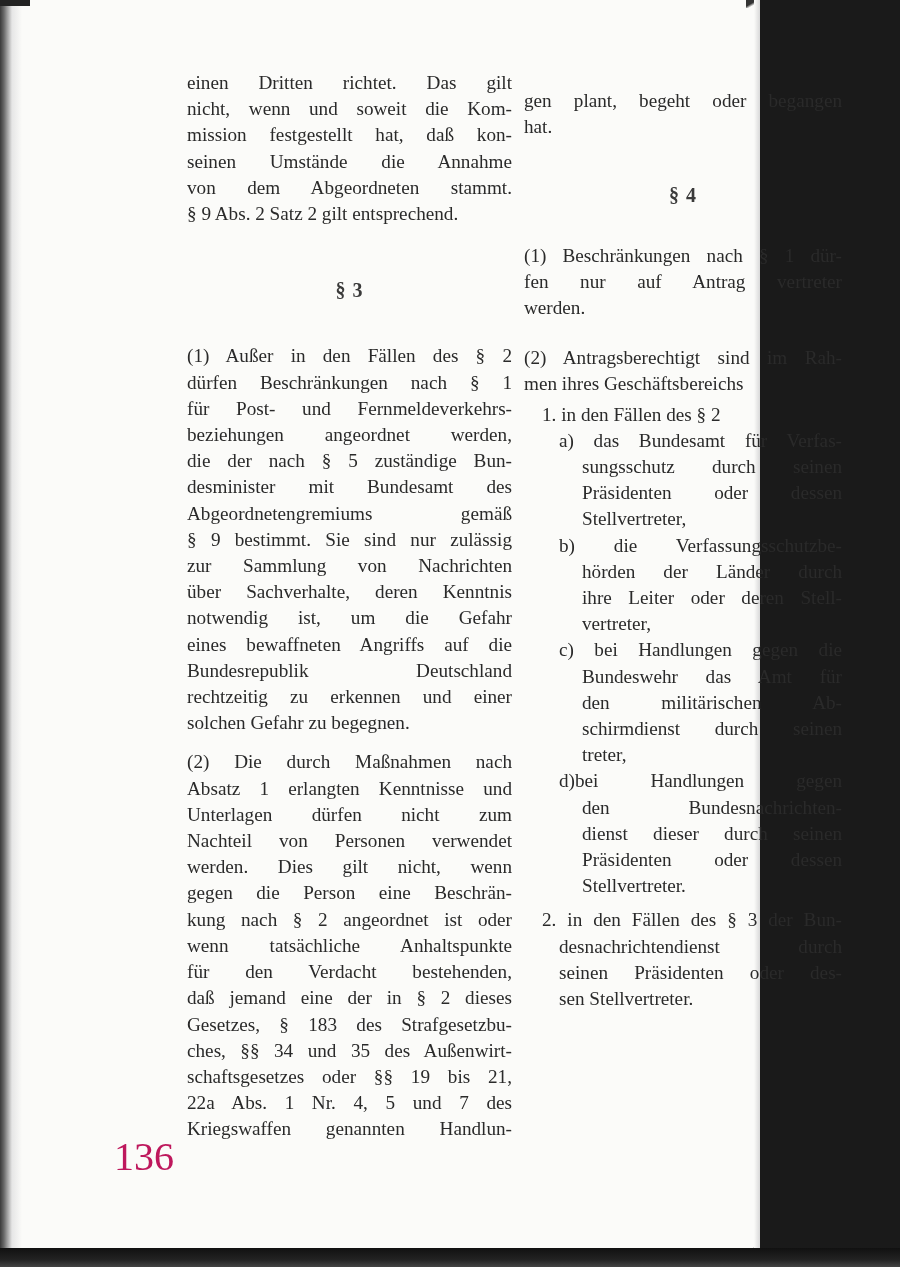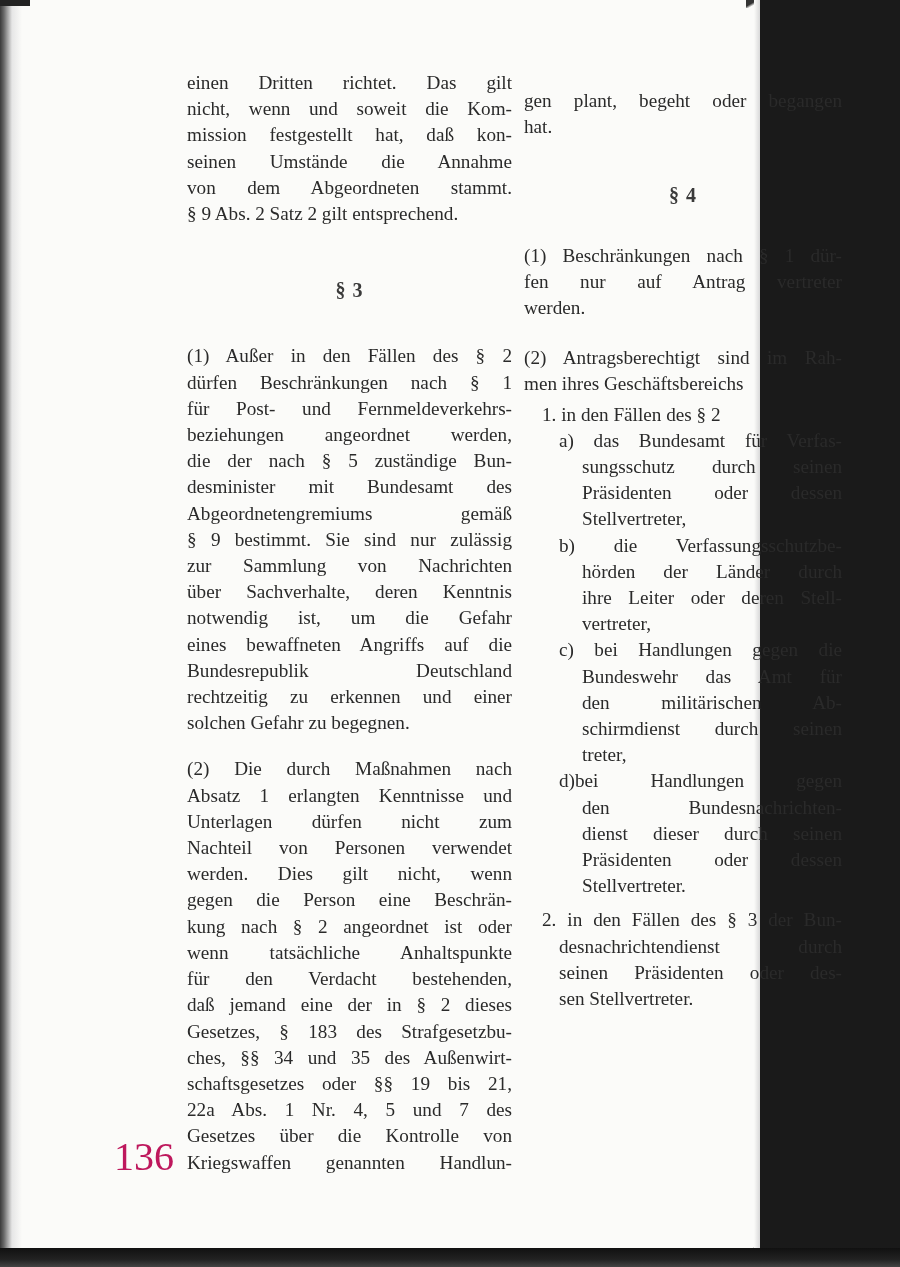--- a/index.html
+++ b/index.html
@@ -89,36 +89,35 @@
       <span class="line">§ 9 bestimmt. Sie sind nur zulässig</span>
       <span class="line">zur Sammlung von Nachrichten</span>
       <span class="line">über Sachverhalte, deren Kenntnis</span>
       <span class="line">notwendig ist, um die Gefahr</span>
       <span class="line">eines bewaffneten Angriffs auf die</span>
       <span class="line">Bundesrepublik Deutschland</span>
       <span class="line">rechtzeitig zu erkennen und einer</span>
       <span class="line last">solchen Gefahr zu begegnen.</span>
     </div>
 
-    <div class="para" style="margin-top:20px;">
+    <div class="para" style="margin-top:13px;">
       <span class="line">(2) Die durch Maßnahmen nach</span>
       <span class="line">Absatz 1 erlangten Kenntnisse und</span>
       <span class="line">Unterlagen dürfen nicht zum</span>
       <span class="line">Nachteil von Personen verwendet</span>
       <span class="line">werden. Dies gilt nicht, wenn</span>
       <span class="line">gegen die Person eine Beschrän-</span>
       <span class="line">kung nach § 2 angeordnet ist oder</span>
       <span class="line">wenn tatsächliche Anhaltspunkte</span>
       <span class="line">für den Verdacht bestehenden,</span>
       <span class="line">daß jemand eine der in § 2 dieses</span>
       <span class="line">Gesetzes, § 183 des Strafgesetzbu-</span>
       <span class="line">ches, §§ 34 und 35 des Außenwirt-</span>
       <span class="line">schaftsgesetzes oder §§ 19 bis 21,</span>
       <span class="line">22a Abs. 1 Nr. 4, 5 und 7 des</span>
-      <span class="line">Gesetzes über die Kontrolle von</span>
       <span class="line">Kriegswaffen genannten Handlun-</span>
     </div>
   </div>
 
   <div class="col col-right">
     <div class="para">
       <span class="line">gen plant, begeht oder begangen</span>
       <span class="line last">hat.</span>
     </div>
 

